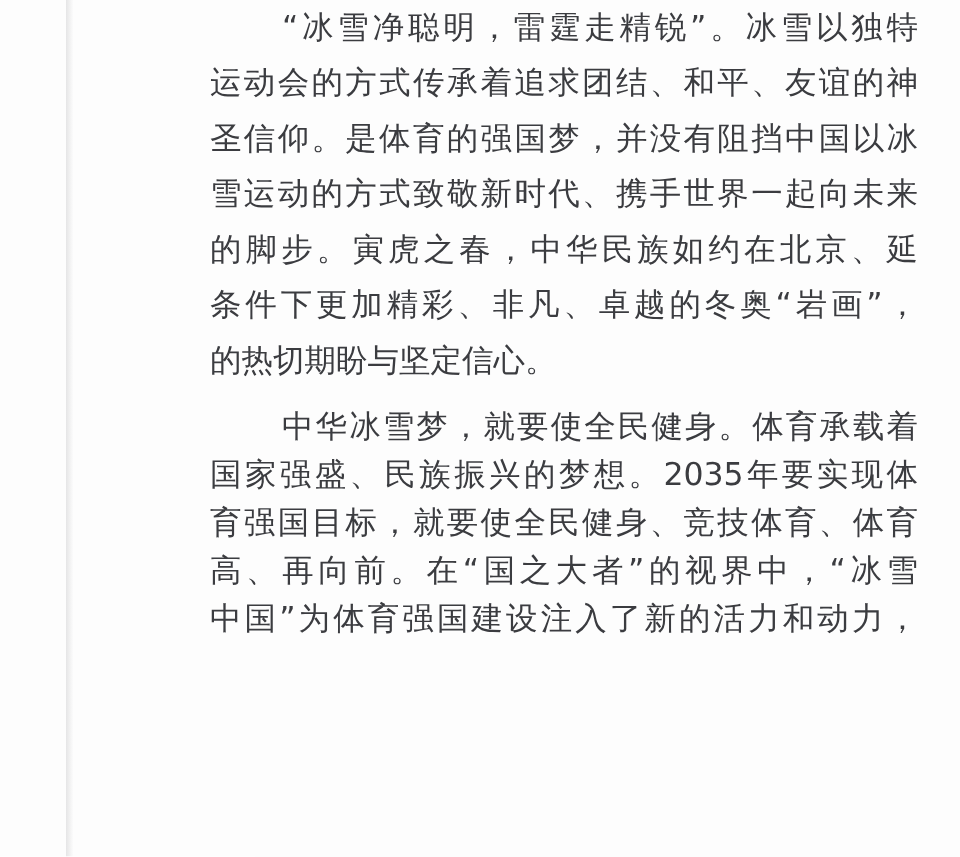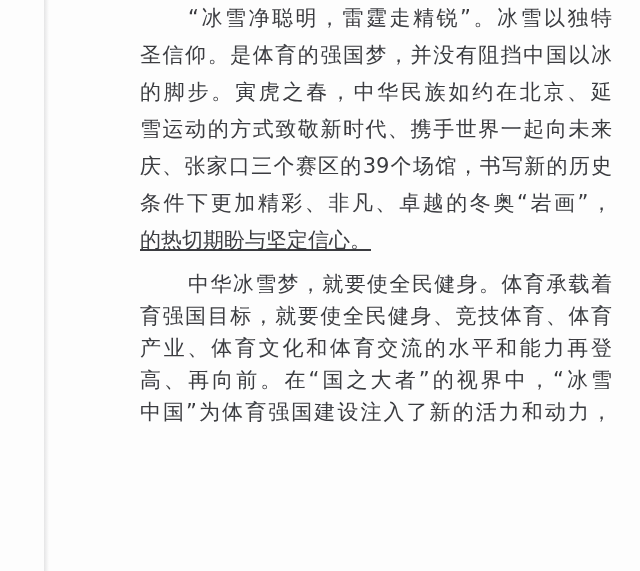--- a/index.html
+++ b/index.html
@@ -42,39 +42,38 @@
     text-align: justify;
     text-align-last: justify;
     overflow: hidden;
   }
   .line.first {
     text-indent: 48px;
   }
   .line.last-short {
     text-align: right;
     text-align-last: left;
-    text-decoration: underline;
   }
 </style>
 </head>
 <body style="background: rgb(253, 253, 253);">
 
 <div class="page">
   <div class="page-edge"></div>
   <div class="text-block" style="color: rgb(59, 60, 64);">
       <div class="para para-1">
         <div class="line first">“冰雪净聪明，雷霆走精锐”。冰雪以独特</div>
+        <div class="line">运动会的方式传承着追求团结、和平、友谊的神</div>
         <div class="line">圣信仰。是体育的强国梦，并没有阻挡中国以冰</div>
+        <div class="line">雪运动的方式致敬新时代、携手世界一起向未来</div>
         <div class="line">的脚步。寅虎之春，中华民族如约在北京、延</div>
-        <div class="line">雪运动的方式致敬新时代、携手世界一起向未来</div>
-        <div class="line">庆、张家口三个赛区的39个场馆，书写新的历史</div>
         <div class="line">条件下更加精彩、非凡、卓越的冬奥“岩画”，</div>
         <div class="line last-short">的热切期盼与坚定信心。</div>
       </div>
       <div class="para para-2">
         <div class="line first">中华冰雪梦，就要使全民健身。体育承载着</div>
+        <div class="line">国家强盛、民族振兴的梦想。2035年要实现体</div>
         <div class="line">育强国目标，就要使全民健身、竞技体育、体育</div>
-        <div class="line">产业、体育文化和体育交流的水平和能力再登</div>
         <div class="line">高、再向前。在“国之大者”的视界中，“冰雪</div>
         <div class="line">中国”为体育强国建设注入了新的活力和动力，</div>
       </div>
     </div>
 </div>
 
 </body></html>

